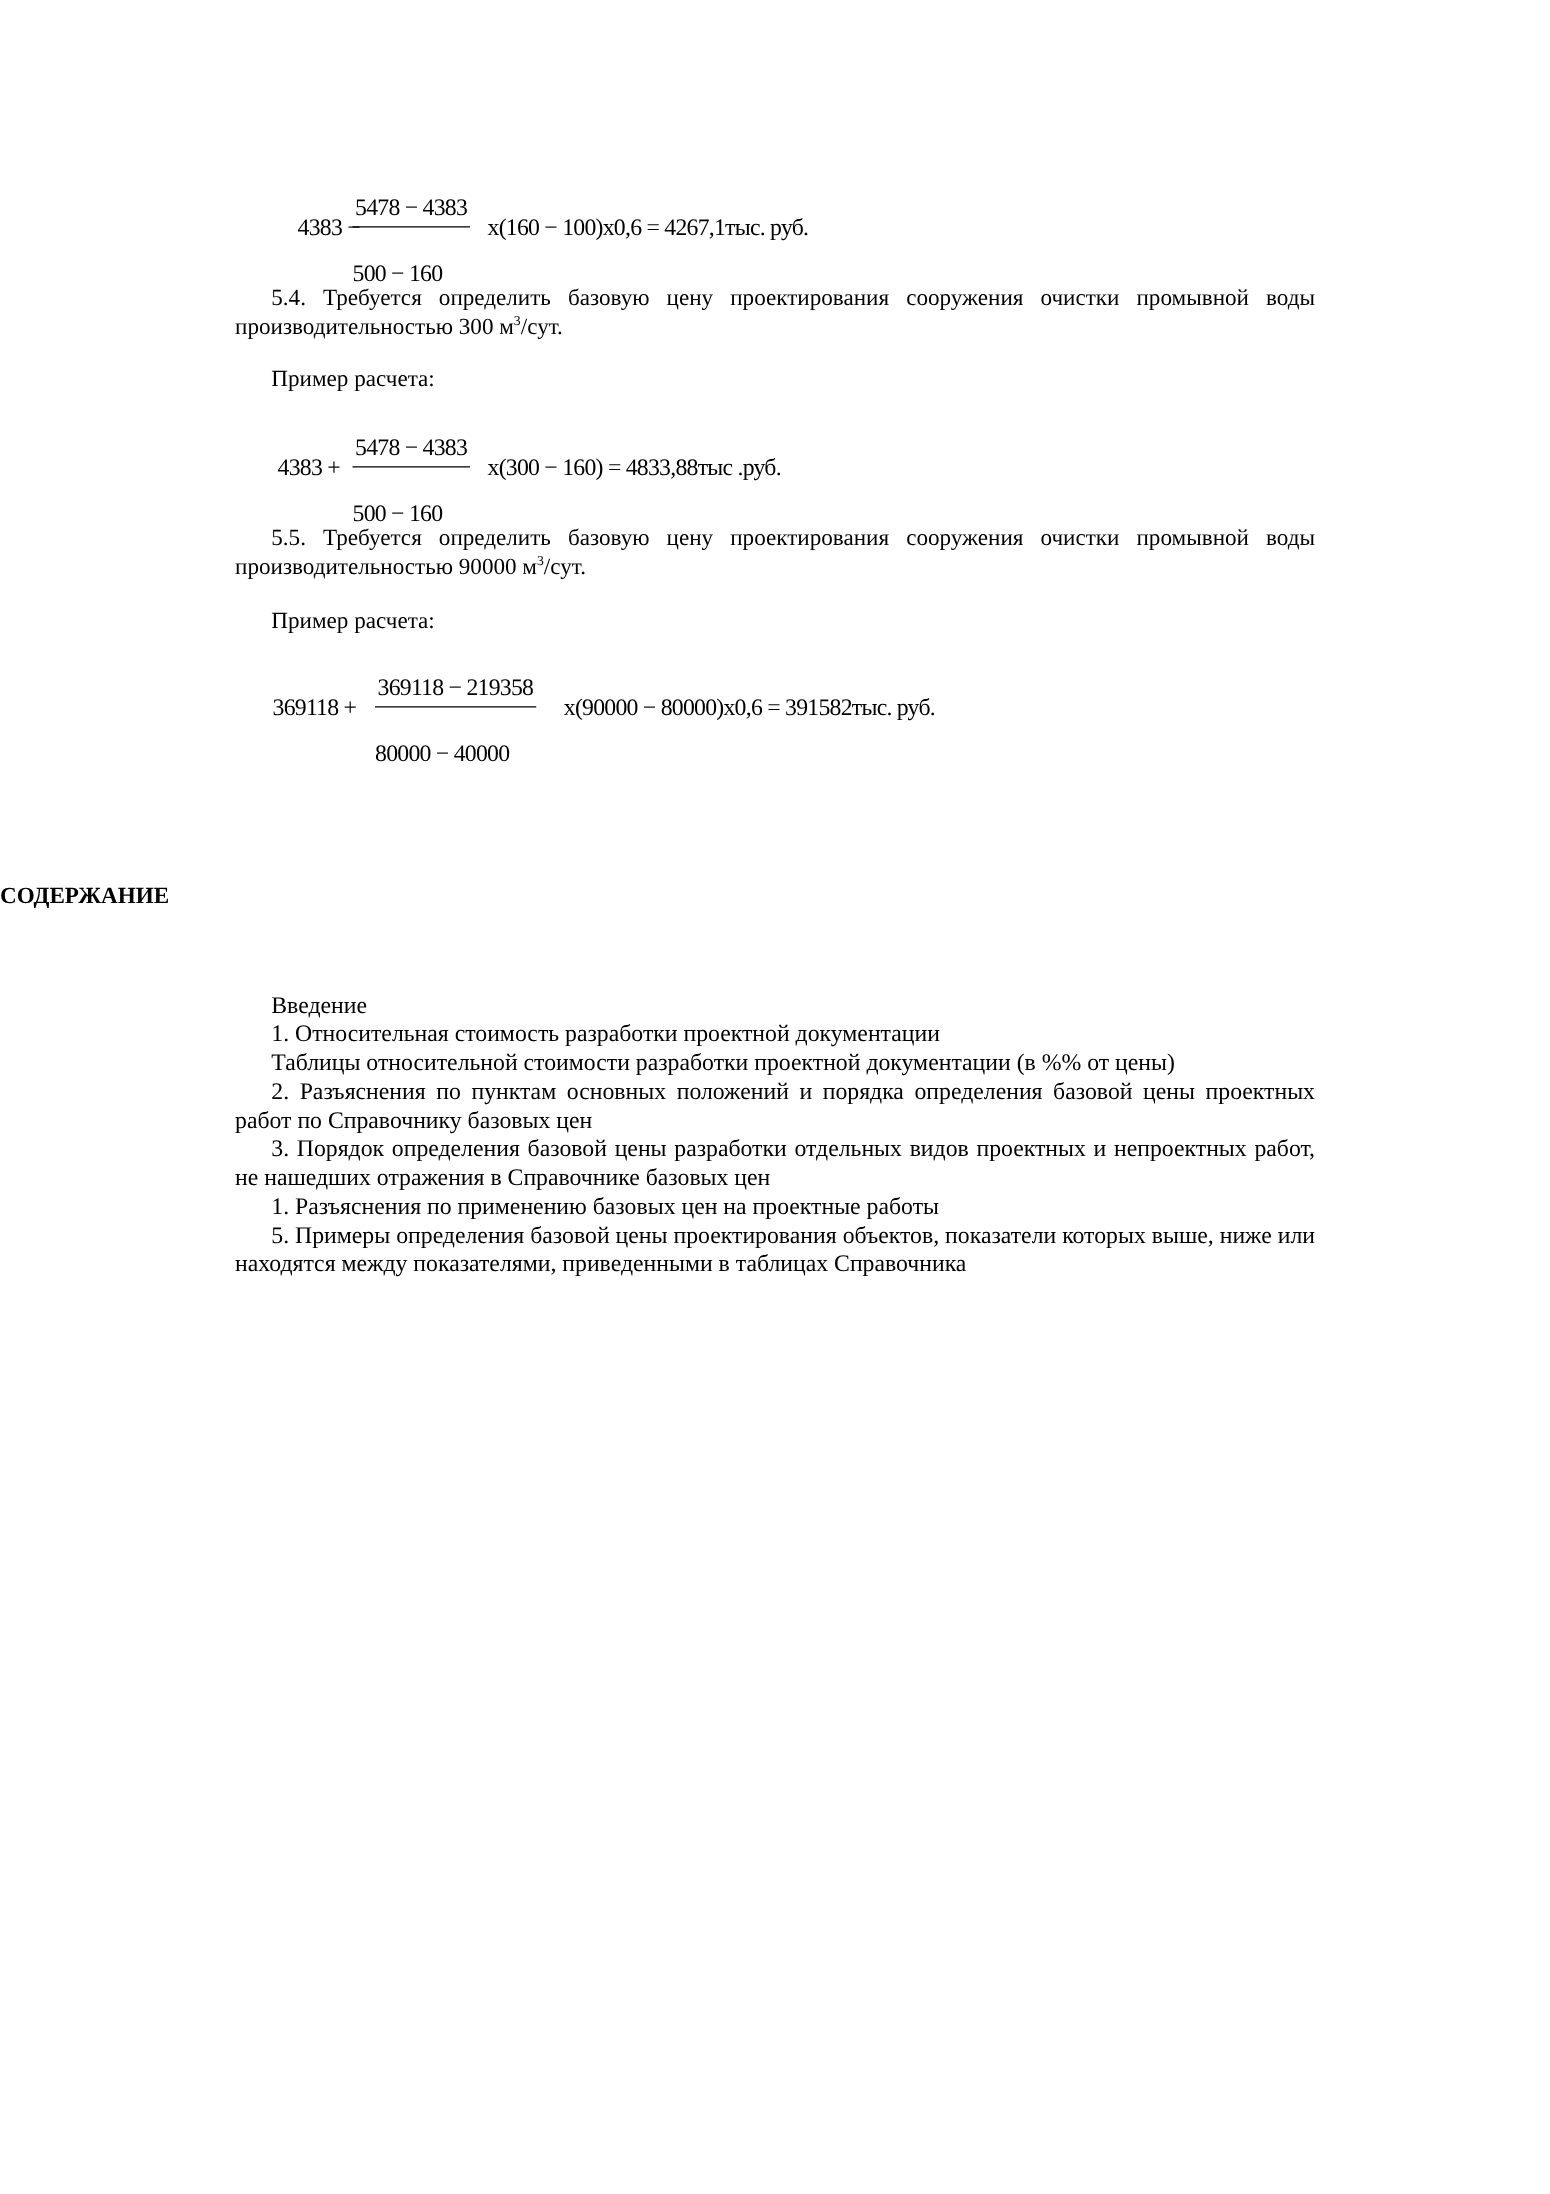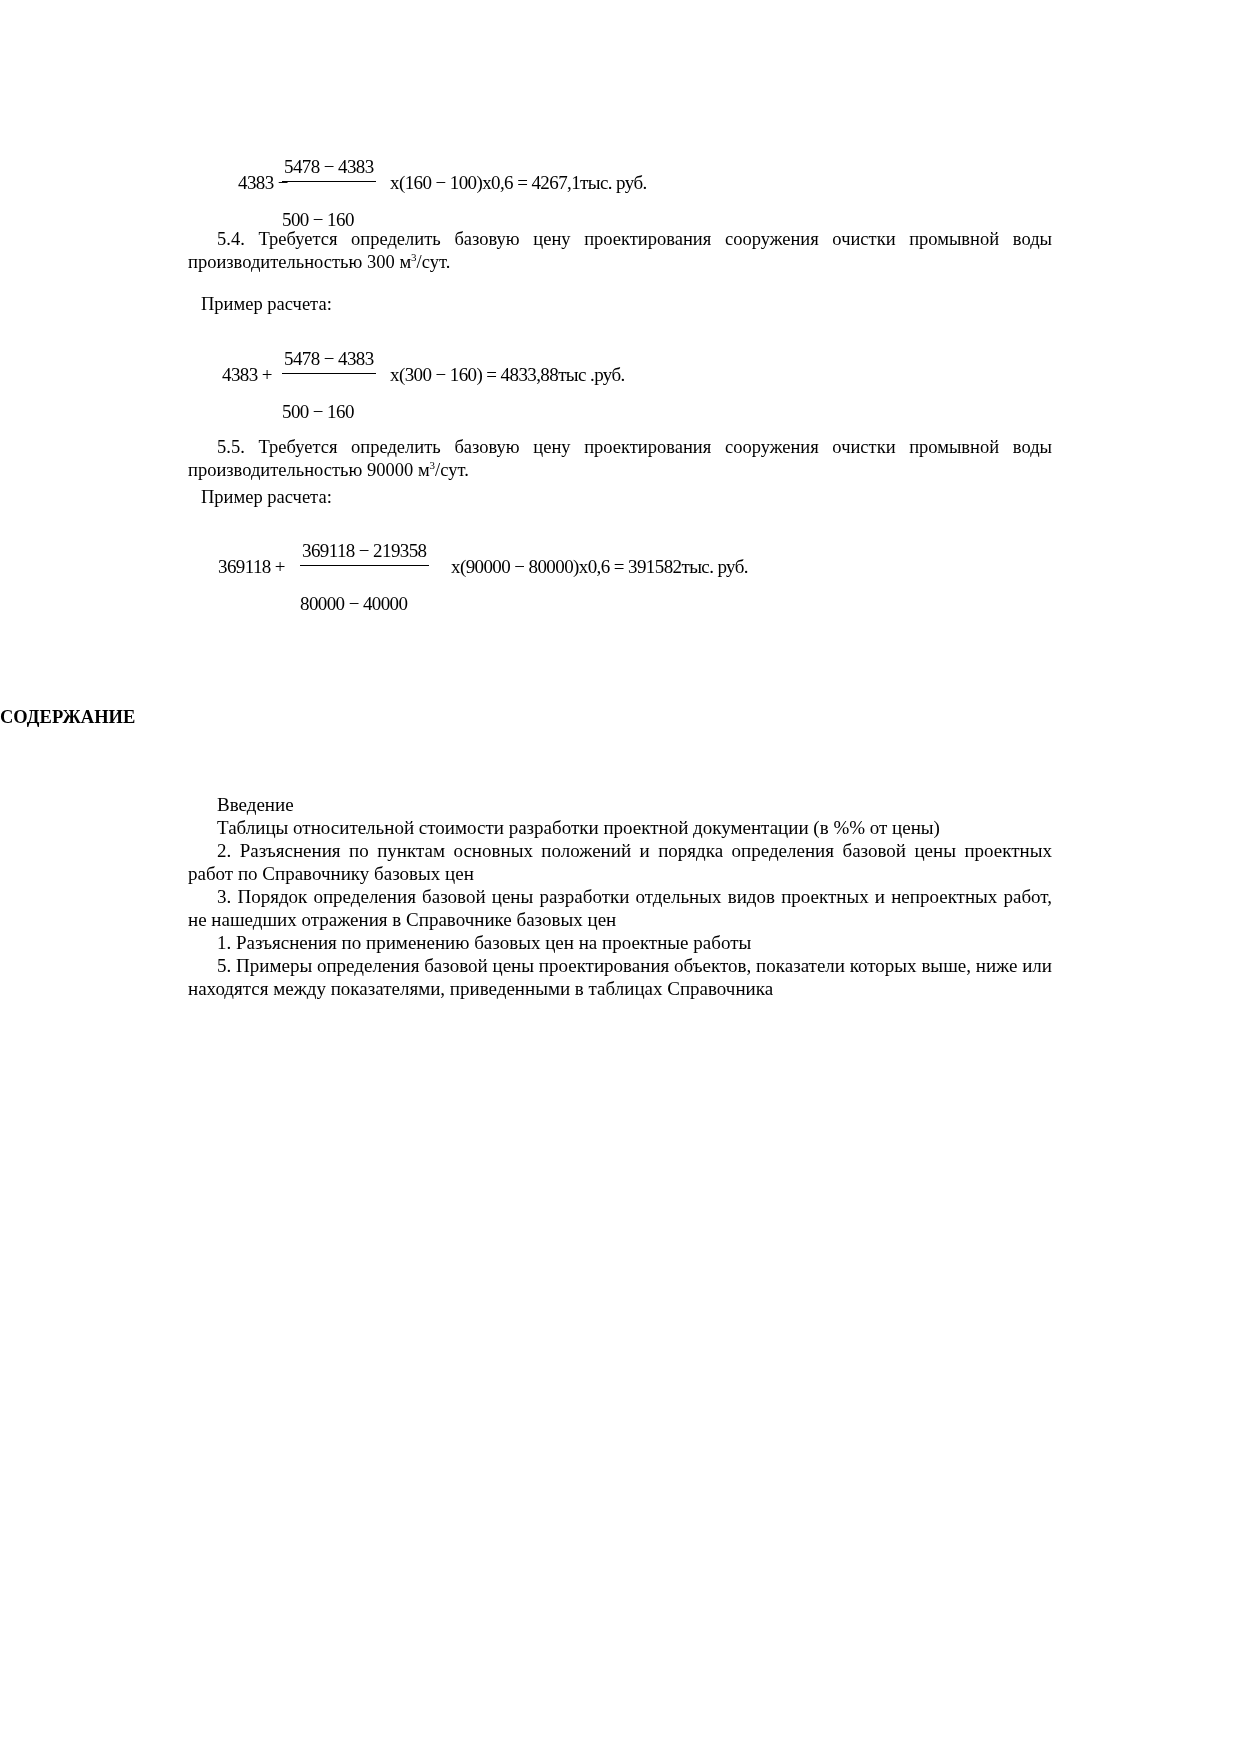--- a/index.html
+++ b/index.html
@@ -6,21 +6,21 @@
   body { width: 1240px; height: 1755px; position: relative; overflow: hidden; color: #000; font-family: "Liberation Serif", serif; }
   .page { position: absolute; left: 0; top: 0; width: 1240px; height: 1755px; }
   .formula { position: absolute; font-family: "Liberation Serif", serif; font-size: 19px; letter-spacing: -0.6px; white-space: nowrap; }
   .formula .lead { position: absolute; top: 20px; }
   .formula .frac { position: absolute; top: 4px; text-align: left; }
   .formula .num { display: block; padding: 0 2px 3px 2px; border-bottom: 1.3px solid #000; }
   .formula .den { display: block; padding-top: 5px; margin-top: 22px; }
   .formula .tail { position: absolute; top: 20px; }
   .para { position: absolute; left: 188px; width: 864px; font-size: 18.5px; line-height: 23px; text-align: justify; text-align-last: left; }
   .indent { text-indent: 29px; }
-  .plain { position: absolute; left: 201px; font-size: 18.5px; }
+  .plain { position: absolute; left: 217px; font-size: 18.5px; }
   sup { font-size: 11px; line-height: 0; vertical-align: 7px; }
   .heading { position: absolute; left: 0; width: 1240px; top: 707px; text-align: left; font-weight: bold; font-size: 18.5px; }
   .toc { position: absolute; left: 188px; top: 757px; width: 864px; font-size: 19px; line-height: 23px; margin-top: 36px; }
   .toc .item { text-indent: 29px; text-align: justify; text-align-last: left; }
 </style>
 </head>
 <body>
 
 <div class="page">
 
@@ -40,38 +40,39 @@
 
   <div class="formula" style="left:222px; top:344px;">
     <span class="lead" style="left:0;">4383 +</span>
     <span class="frac" style="left:60px;">
       <span class="num">5478 − 4383</span>
       <span class="den">500 − 160</span>
     </span>
     <span class="tail" style="left:168px;">x(300  − 160)  = 4833,88тыс  .руб.</span>
   </div>
 
-  <div class="para indent" style="top:436px;">
+  <div class="para indent" style="top:420px;">
     <span>5.5. Требуется определить базовую цену проектирования сооружения очистки промывной воды производительностью 90000 м</span><sup>3</sup><span>/сут.</span>
   </div>
   <div class="plain" style="top:487px;">Пример расчета:</div>
 
   <div class="formula" style="left:218px; top:536px;">
     <span class="lead" style="left:0;">369118  +</span>
     <span class="frac" style="left:82px;">
       <span class="num">369118  − 219358</span>
       <span class="den">80000  − 40000</span>
     </span>
     <span class="tail" style="left:233px;">x(90000  − 80000)x0,6   = 391582тыс.  руб.</span>
   </div>
 
   <div class="heading">СОДЕРЖАНИЕ</div>
 
   <div class="toc">
     <div class="item">Введение</div>
+    <div class="item">1. Относительная стоимость разработки проектной документации</div>
     <div class="item">Таблицы относительной стоимости разработки проектной документации (в %% от цены)</div>
     <div class="item">2. Разъяснения по пунктам основных положений и порядка определения базовой цены проектных работ по Справочнику базовых цен</div>
     <div class="item">3. Порядок определения базовой цены разработки отдельных видов проектных  и непроектных работ, не нашедших отражения в Справочнике базовых цен</div>
     <div class="item">1. Разъяснения по применению базовых цен на проектные работы</div>
     <div class="item">5. Примеры определения базовой цены проектирования объектов, показатели которых выше, ниже или находятся между показателями, приведенными в таблицах Справочника</div>
   </div>
 
 </div>
 
 </body></html>

